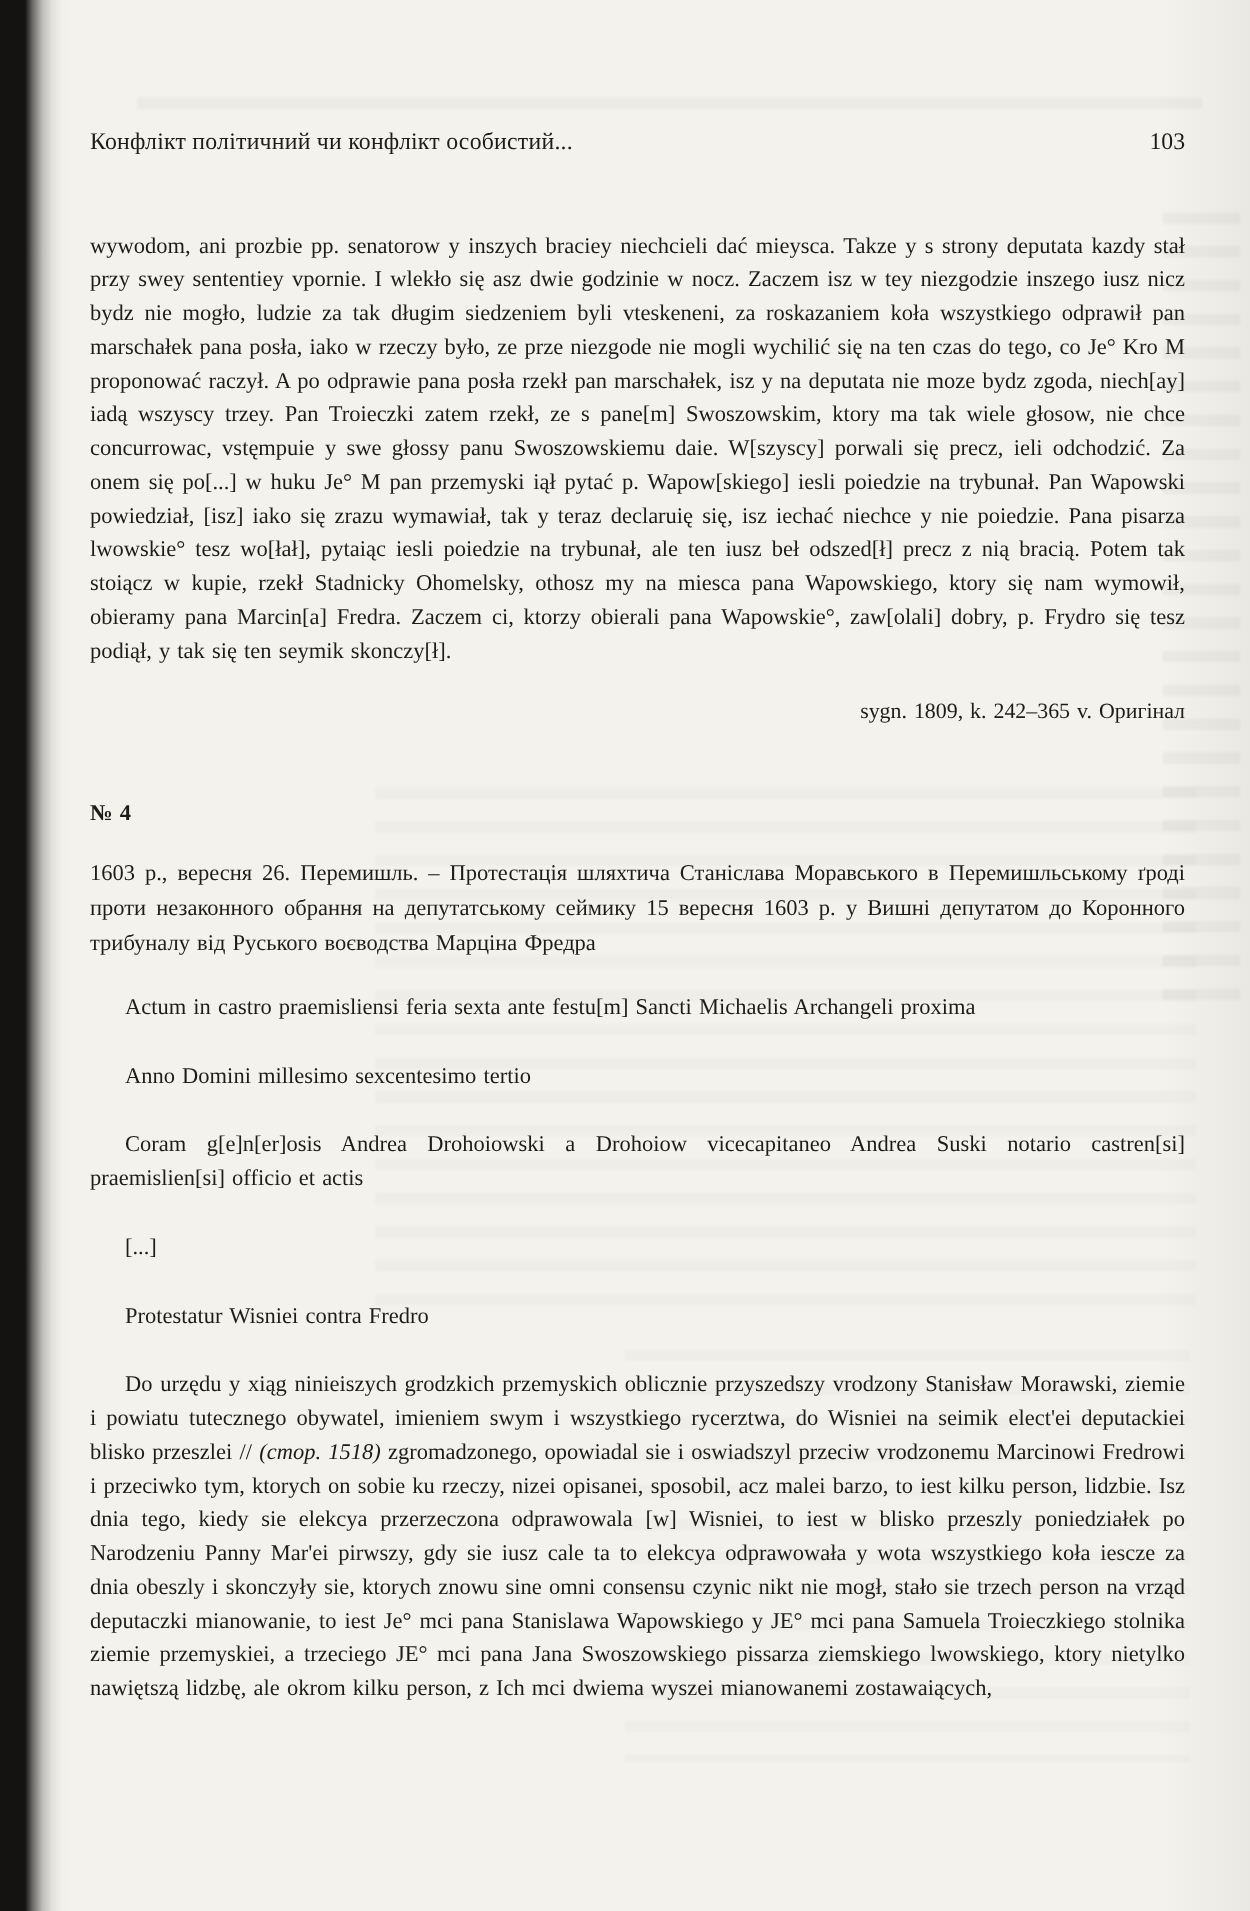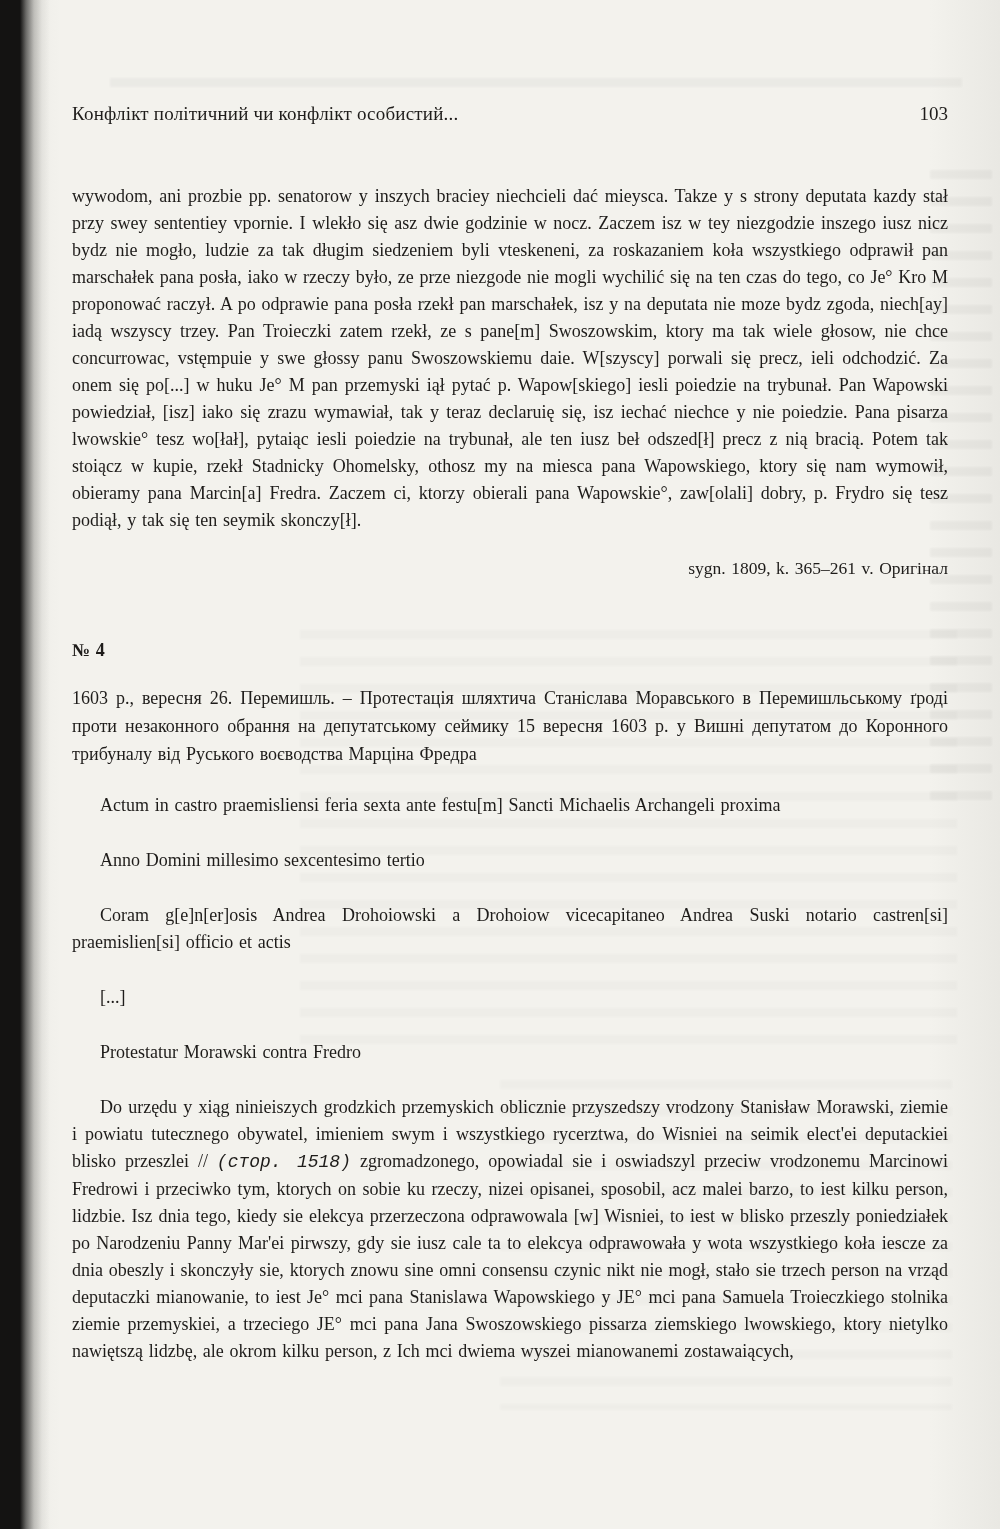--- a/index.html
+++ b/index.html
@@ -66,21 +66,21 @@
   }
 
   .doc-number { margin-top: 56px; font-weight: bold; }
   .doc-heading {
     margin-top: 20px;
     font-weight: normal;
     text-align: justify;
     line-height: 28px;
   }
   .first-doc4 { margin-top: 24px; }
-  .ital { font-style: italic; font-family: Liberation Mono, monospace; }
+  .ital { font-style: italic; }
 </style>
 </head>
 <body>
 
 <div class="scan">
 
   <div class="gutter"></div>
   <div class="ghost g1"></div>
   <div class="ghost g2"></div>
   <div class="ghost g3"></div>
@@ -91,34 +91,34 @@
     <div class="running-head">
       <span class="running-title">Конфлікт політичний чи конфлікт особистий...</span>
       <span class="folio">103</span>
     </div>
 
     <div class="body-text">
 
       <p class="para closing-para">wywodom, ani prozbie pp. senatorow y inszych braciey niechcieli dać mieysca. Takze y s strony deputata kazdy stał przy swey sententiey vpornie. I wlekło się asz dwie godzinie w nocz. Zaczem isz w tey niezgodzie inszego iusz nicz bydz nie mogło, ludzie za tak długim siedzeniem byli vteskeneni, za roskazaniem koła wszystkiego odprawił pan marschałek pana posła, iako w rzeczy było, ze prze niezgode nie mogli wychilić się na ten czas do tego, co Je° Kro M proponować raczył. A po odprawie pana posła rzekł pan marschałek, isz y na deputata nie moze bydz zgoda, niech[ay] iadą wszyscy trzey. Pan Troieczki zatem rzekł, ze s pane[m] Swoszowskim, ktory ma tak wiele głosow, nie chce concurrowac, vstęmpuie y swe głossy panu Swoszowskiemu daie. W[szyscy] porwali się precz, ieli odchodzić. Za onem się po[...] w huku Je° M pan przemyski iął pytać p. Wapow[skiego] iesli poiedzie na trybunał. Pan Wapowski powiedział, [isz] iako się zrazu wymawiał, tak y teraz declaruię się, isz iechać niechce y nie poiedzie. Pana pisarza lwowskie° tesz wo[łał], pytaiąc iesli poiedzie na trybunał, ale ten iusz beł odszed[ł] precz z nią bracią. Potem tak stoiącz w kupie, rzekł Stadnicky Ohomelsky, othosz my na miesca pana Wapowskiego, ktory się nam wymowił, obieramy pana Marcin[a] Fredra. Zaczem ci, ktorzy obierali pana Wapowskie°, zaw[olali] dobry, p. Frydro się tesz podiął, y tak się ten seymik skonczy[ł].</p>
 
       <div class="source">
-        <div>sygn. 1809, k. 365–261 v. Оригінал</div>
+        <div>sygn. 1809, k. 242–365 v. Оригінал</div>
       </div>
 
       <p class="doc-number">№ 4</p>
 
       <p class="doc-heading">1603 р., вересня 26. Перемишль. – Протестація шляхтича Станіслава Моравського в Перемишльському ґроді проти незаконного обрання на депутатському сеймику 15 вересня 1603 р. у Вишні депутатом до Коронного трибуналу від Руського воєводства Марціна Фредра</p>
 
       <p class="para indent first-doc4">Actum in castro praemisliensi feria sexta ante festu[m] Sancti Michaelis Archangeli proxima</p>
 
       <p class="para indent">Anno Domini millesimo sexcentesimo tertio</p>
 
       <p class="para indent">Coram g[e]n[er]osis Andrea Drohoiowski a Drohoiow vicecapitaneo Andrea Suski notario castren[si] praemislien[si] officio et actis</p>
 
       <p class="para indent">[...]</p>
 
-      <p class="para indent">Protestatur Morawski contra Fredro</p>
+      <p class="para indent">Protestatur Wisniei contra Fredro</p>
 
       <p class="para indent"><span>Do urzędu y xiąg ninieiszych grodzkich przemyskich oblicznie przyszedszy vrodzony Stanisław Morawski, ziemie i powiatu tutecznego obywatel, imieniem swym i wszystkiego rycerztwa, do Wisniei na seimik elect'ei deputackiei blisko przeszlei // </span><span class="ital">(стор. 1518)</span><span> zgromadzonego, opowiadal sie i oswiadszyl przeciw vrodzonemu Marcinowi Fredrowi i przeciwko tym, ktorych on sobie ku rzeczy, nizei opisanei, sposobil, acz malei barzo, to iest kilku person, lidzbie. Isz dnia tego, kiedy sie elekcya przerzeczona odprawowala [w] Wisniei, to iest w blisko przeszly poniedziałek po Narodzeniu Panny Mar'ei pirwszy, gdy sie iusz cale ta to elekcya odprawowała y wota wszystkiego koła iescze za dnia obeszly i skonczyły sie, ktorych znowu sine omni consensu czynic nikt nie mogł, stało sie trzech person na vrząd deputaczki mianowanie, to iest Je° mci pana Stanislawa Wapowskiego y JE° mci pana Samuela Troieczkiego stolnika ziemie przemyskiei, a trzeciego JE° mci pana Jana Swoszowskiego pissarza ziemskiego lwowskiego, ktory nietylko nawiętszą lidzbę, ale okrom kilku person, z Ich mci dwiema wyszei mianowanemi zostawaiących,</span></p>
 
     </div>
   </div>
 </div>
 
 </body></html>

